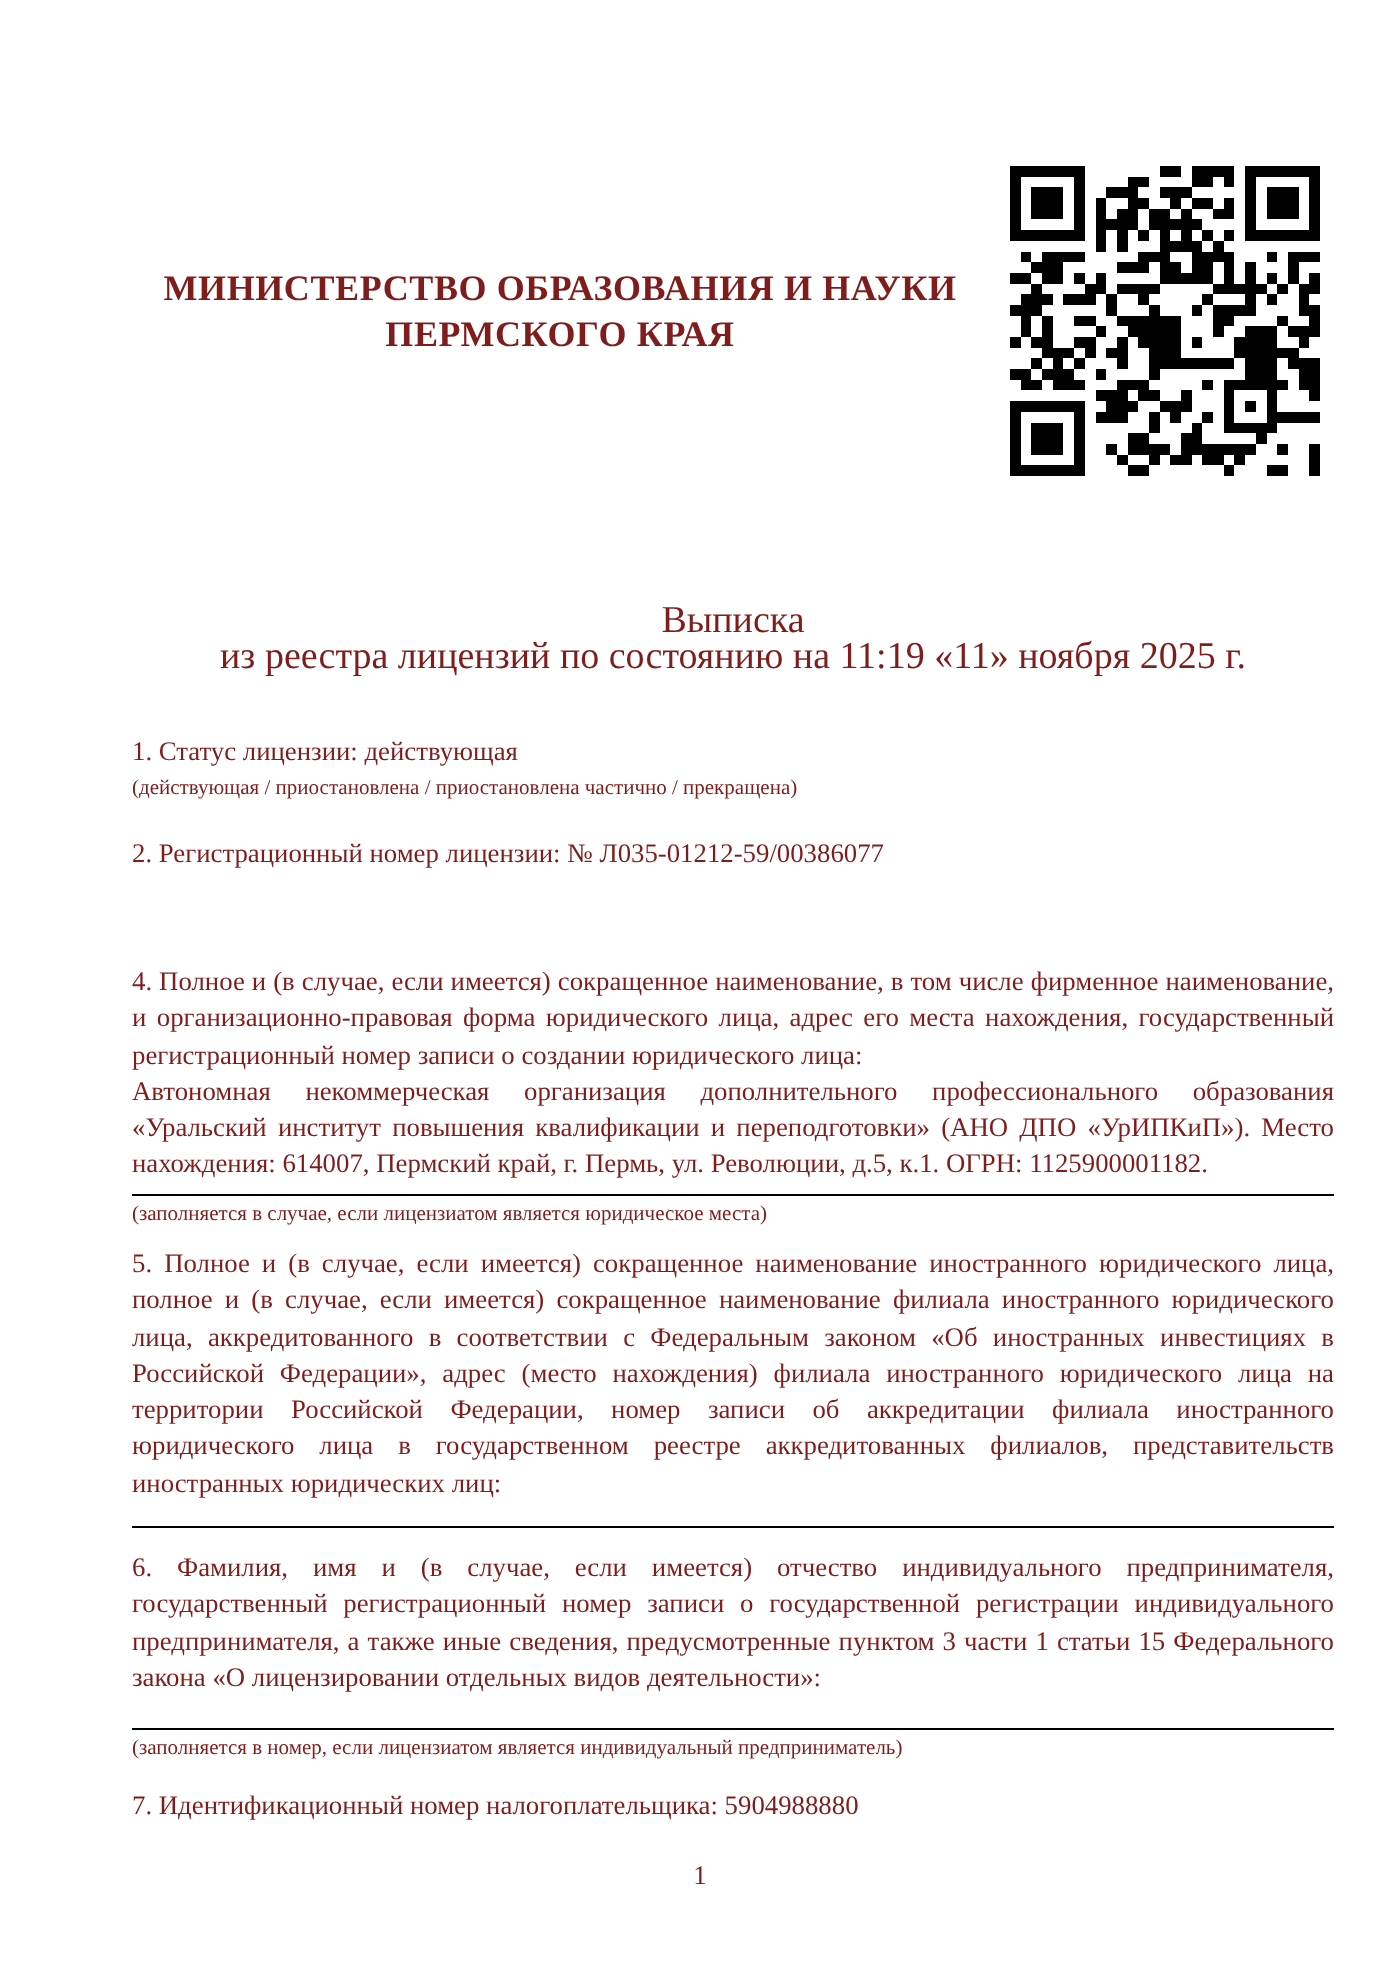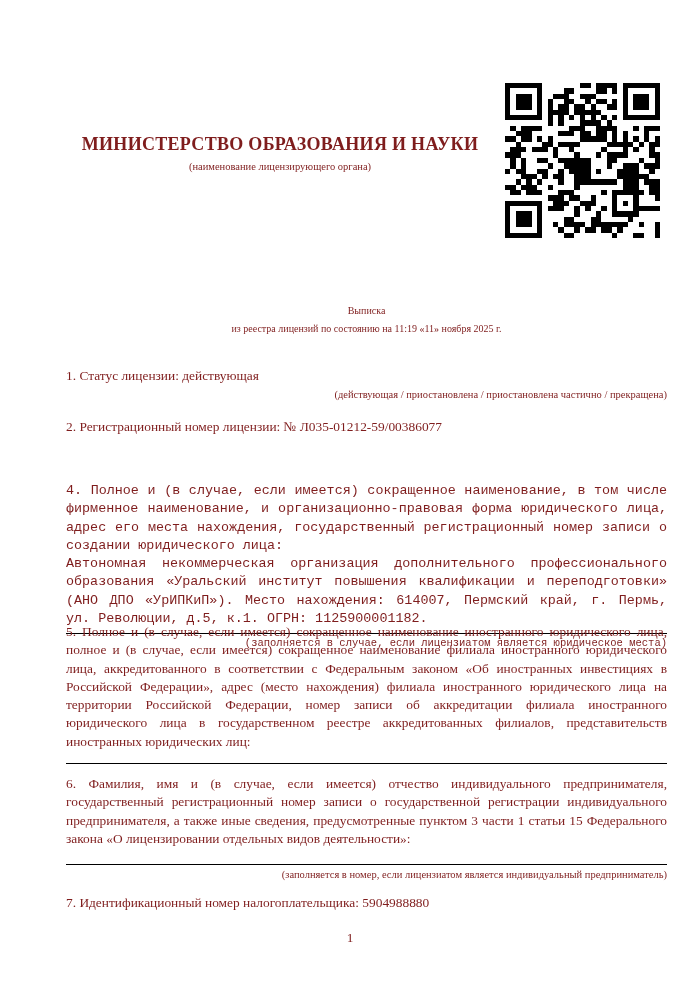--- a/index.html
+++ b/index.html
@@ -20,50 +20,50 @@
   }
   .org-caption{
     font-weight:normal;font-size:10.5px;line-height:13px;margin-top:4px;letter-spacing:0;
   }
   .qr{
     position:absolute;left:505px;top:83px;width:155px;height:155px;
   }
   
   .doc-title{
     position:absolute;left:66px;top:302px;width:601px;
-    text-align:center;font-size:10px;line-height:18.3px;
+    text-align:center;font-size:19px;line-height:18.3px;
   }
   
   .item{
     position:absolute;left:66px;width:601px;
     font-size:13.4px;line-height:18.3px;
   }
   .para{text-align:justify;}
   .small-caption{
-    text-align:right;font-size:10.5px;line-height:13px;margin-top:3px;
+    text-align:left;font-size:10.5px;line-height:13px;margin-top:3px;
   }
   .blank-rule{
     border-bottom:1.7px solid #000;height:1px;
   }
   .rule-gap-small{margin-top:4px;}
   .rule-gap-mid{margin-top:11px;}
   .rule-gap-big{margin-top:15px;}
   .footer-page{
     position:absolute;left:0;top:929px;width:700px;
     text-align:center;font-size:13.4px;line-height:18px;
   }
 </style>
 </head>
 <body>
 
 <div class="page">
 
   <div class="header-block">
     <div>МИНИСТЕРСТВО ОБРАЗОВАНИЯ И НАУКИ</div>
-    <div class="org-caption">(наименование лицензирующего органа)</div>
+    <div>ПЕРМСКОГО КРАЯ</div>
   </div>
 
   <svg class="qr" id="qr-svg" viewBox="0 0 29 29" shape-rendering="crispEdges" aria-hidden="true">
     <rect x="0" y="0" width="29" height="29" fill="#ffffff"></rect>
     <g id="qr-modules" fill="#000000">
         <rect x="0" y="0" width="1" height="1"></rect>
         <rect x="1" y="0" width="1" height="1"></rect>
         <rect x="2" y="0" width="1" height="1"></rect>
         <rect x="3" y="0" width="1" height="1"></rect>
         <rect x="4" y="0" width="1" height="1"></rect>
@@ -488,21 +488,21 @@
   <div class="item" style="top:367px;">
     <div>1. Статус лицензии: действующая</div>
     <div class="small-caption">(действующая / приостановлена / приостановлена частично / прекращена)</div>
   </div>
 
   <div class="item" style="top:418px;">
     <div>2. Регистрационный номер лицензии: № Л035-01212-59/00386077</div>
   </div>
 
 
-  <div class="item" style="top:482px;font-family:Liberation Mono, monospace;">
+  <div class="item" style="top:482px;">
     <div class="para">4. Полное и (в случае, если имеется) сокращенное наименование, в том числе фирменное наименование, и организационно-правовая форма юридического лица, адрес его места нахождения, государственный регистрационный номер записи о создании юридического лица:</div>
     <div class="para">Автономная некоммерческая организация дополнительного профессионального образования «Уральский институт повышения квалификации и переподготовки» (АНО ДПО «УрИПКиП»). Место нахождения: 614007, Пермский край, г. Пермь, ул. Революции, д.5, к.1. ОГРН: 1125900001182.</div>
     <div class="blank-rule rule-gap-small"></div>
     <div class="small-caption">(заполняется в случае, если лицензиатом является юридическое места)</div>
   </div>
 
   <div class="item" style="top:623px;">
     <div class="para">5. Полное и (в случае, если имеется) сокращенное наименование иностранного юридического лица, полное и (в случае, если имеется) сокращенное наименование филиала иностранного юридического лица, аккредитованного в соответствии с Федеральным законом «Об иностранных инвестициях в Российской Федерации», адрес (место нахождения) филиала иностранного юридического лица на территории Российской Федерации, номер записи об аккредитации филиала иностранного юридического лица в государственном реестре аккредитованных филиалов, представительств иностранных юридических лиц:</div>
     <div class="blank-rule rule-gap-mid"></div>
   </div>

